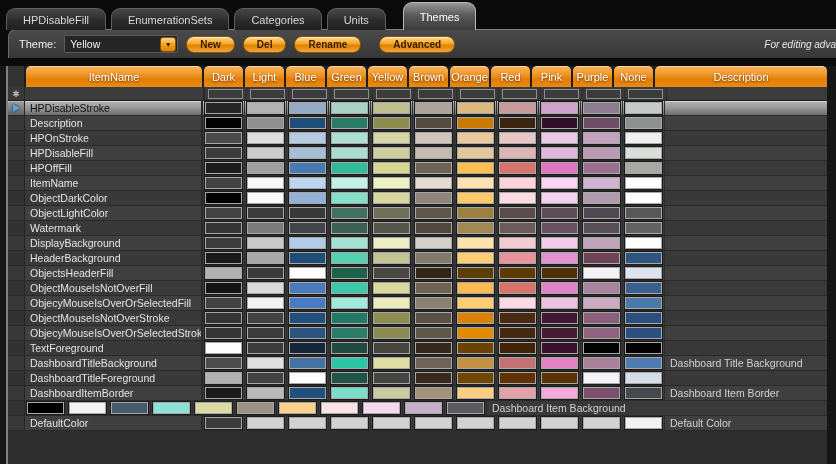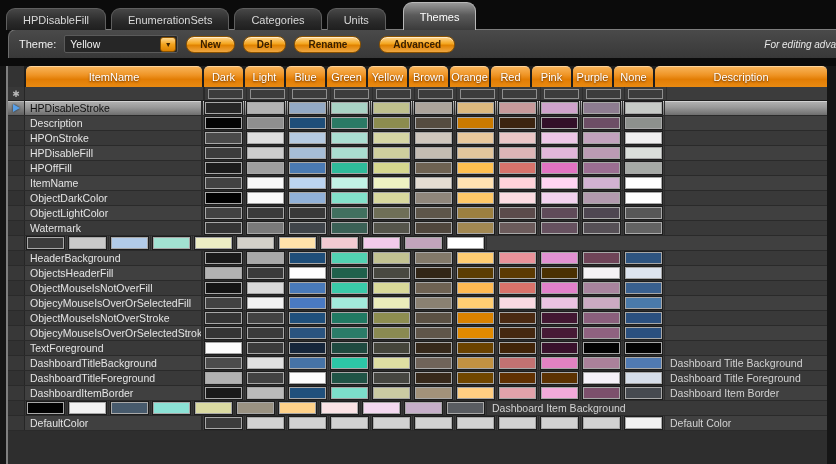--- a/index.html
+++ b/index.html
@@ -499,20 +499,21 @@
             <div class="cell-color">
               <div class="swatch" style="background: rgb(86, 80, 86);"></div>
             </div>
             <div class="cell-color">
               <div class="swatch" style="background: rgb(99, 99, 99);"></div>
             </div>
             <div class="cell-desc"></div>
           </div>
           <div class="row odd">
             <div class="cell-ind"></div>
+            <div class="cell-name">DisplayBackground</div>
             <div class="cell-color">
               <div class="swatch" style="background: rgb(60, 60, 60);"></div>
             </div>
             <div class="cell-color">
               <div class="swatch" style="background: rgb(201, 201, 201);"></div>
             </div>
             <div class="cell-color">
               <div class="swatch" style="background: rgb(178, 203, 232);"></div>
             </div>
             <div class="cell-color">
@@ -874,21 +875,20 @@
             </div>
             <div class="cell-color">
               <div class="swatch" style="background: rgb(92, 50, 2);"></div>
             </div>
             <div class="cell-color">
               <div class="swatch" style="background: rgb(245, 241, 248);"></div>
             </div>
             <div class="cell-color">
               <div class="swatch" style="background: rgb(213, 221, 233);"></div>
             </div>
-            <div class="cell-desc">Dashboard Title Foreground</div>
           </div>
           <div class="row odd">
             <div class="cell-ind"></div>
             <div class="cell-name">DashboardItemBorder</div>
             <div class="cell-color">
               <div class="swatch" style="background: rgb(26, 26, 26);"></div>
             </div>
             <div class="cell-color">
               <div class="swatch" style="background: rgb(186, 186, 186);"></div>
             </div>

